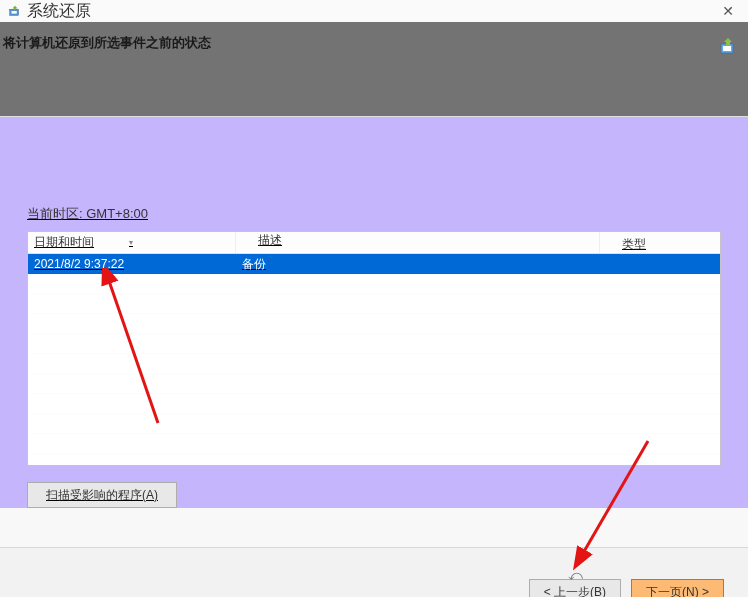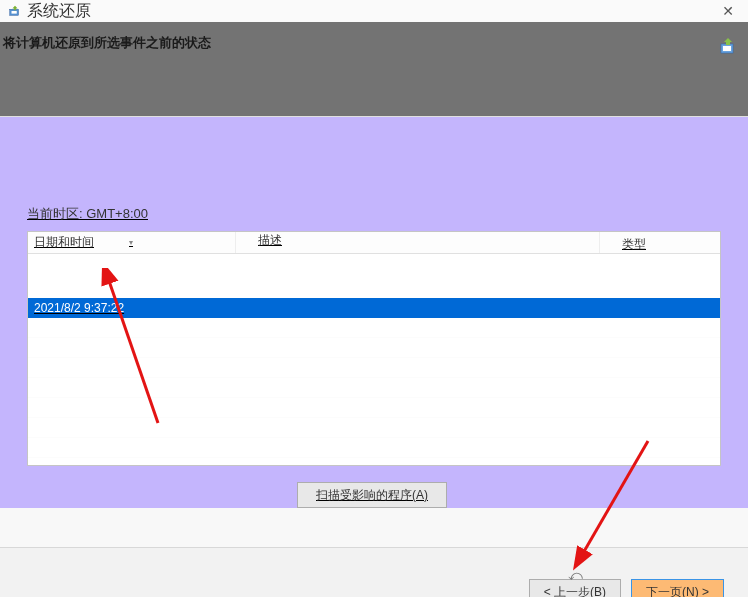--- a/index.html
+++ b/index.html
@@ -134,21 +134,20 @@
       align-items: flex-end;
     }
     
     .table-row {
       display: flex;
       height: 20px;
       font-size: 12px;
       align-items: center;
       background: #0069d6;
       color: #fff;
-      margin-top: 44px;
     }
     
     .cell-datetime {
       width: 208px;
       padding-left: 6px;
     }
     
     .cell-description {
       width: 348px;
       padding-left: 6px;
@@ -165,21 +164,21 @@
         to bottom,
         #ffffff 0px,
         #ffffff 19px,
         #fcfcfc 19px,
         #fcfcfc 20px
       );
     }
     
     .scan-button-row {
       display: flex;
-      justify-content: center;
+      justify-content: flex-start;
       margin-top: 16px;
       padding-right: 4px;
     }
     
     .scan-button {
       height: 26px;
       padding: 0 18px;
       font-size: 12px;
       border: 1px solid #adadad;
       background: #e8e8e8;
@@ -283,20 +282,21 @@
       <div class="col-description">
         <span>描述</span>
       </div>
       <div class="col-type">
         <span>类型</span>
       </div>
     </div>
 
     <div class="table-row">
       <div class="cell-datetime">2021/8/2 9:37:22</div>
+      <div class="cell-description">备份</div>
     </div>
 
     <div class="empty-rows"></div>
   </div>
 
   <div class="scan-button-row">
     <button class="scan-button">扫描受影响的程序(A)</button>
   </div>
 </div>
 

